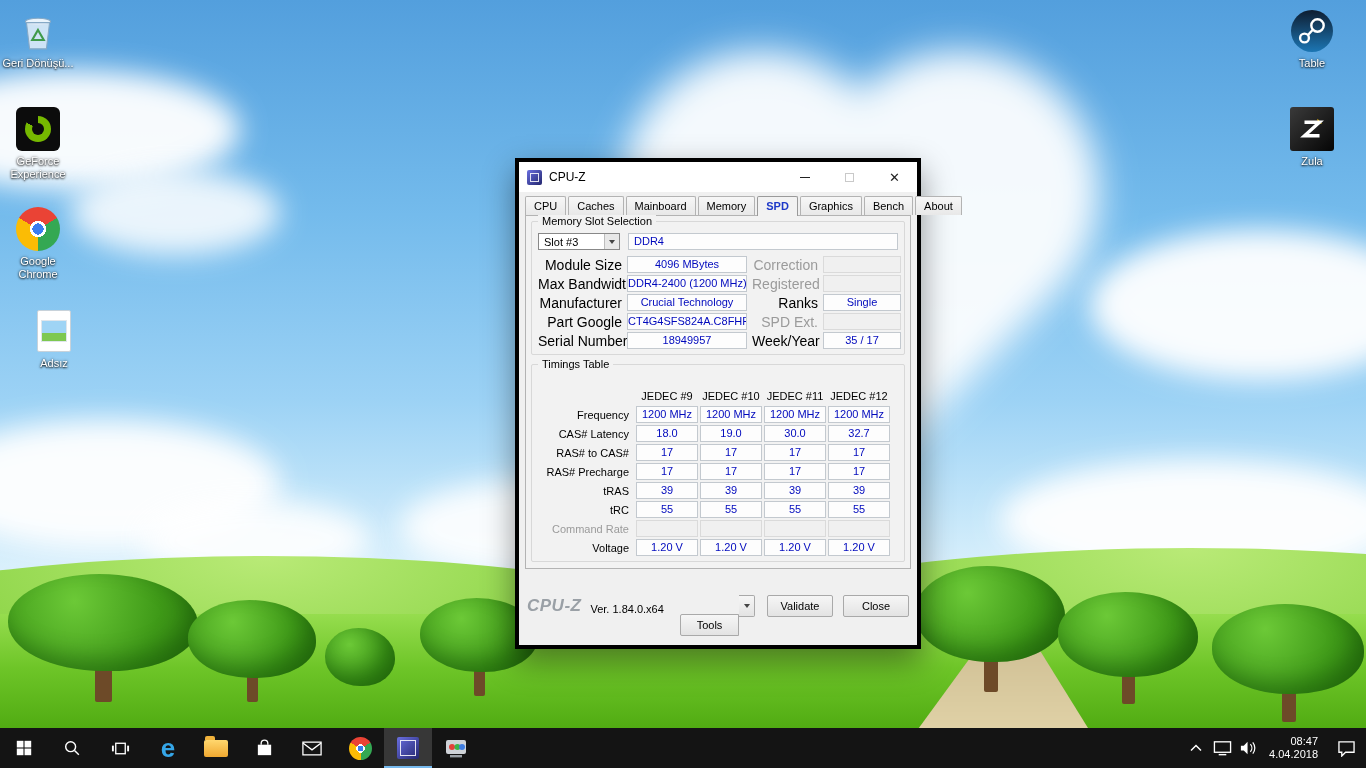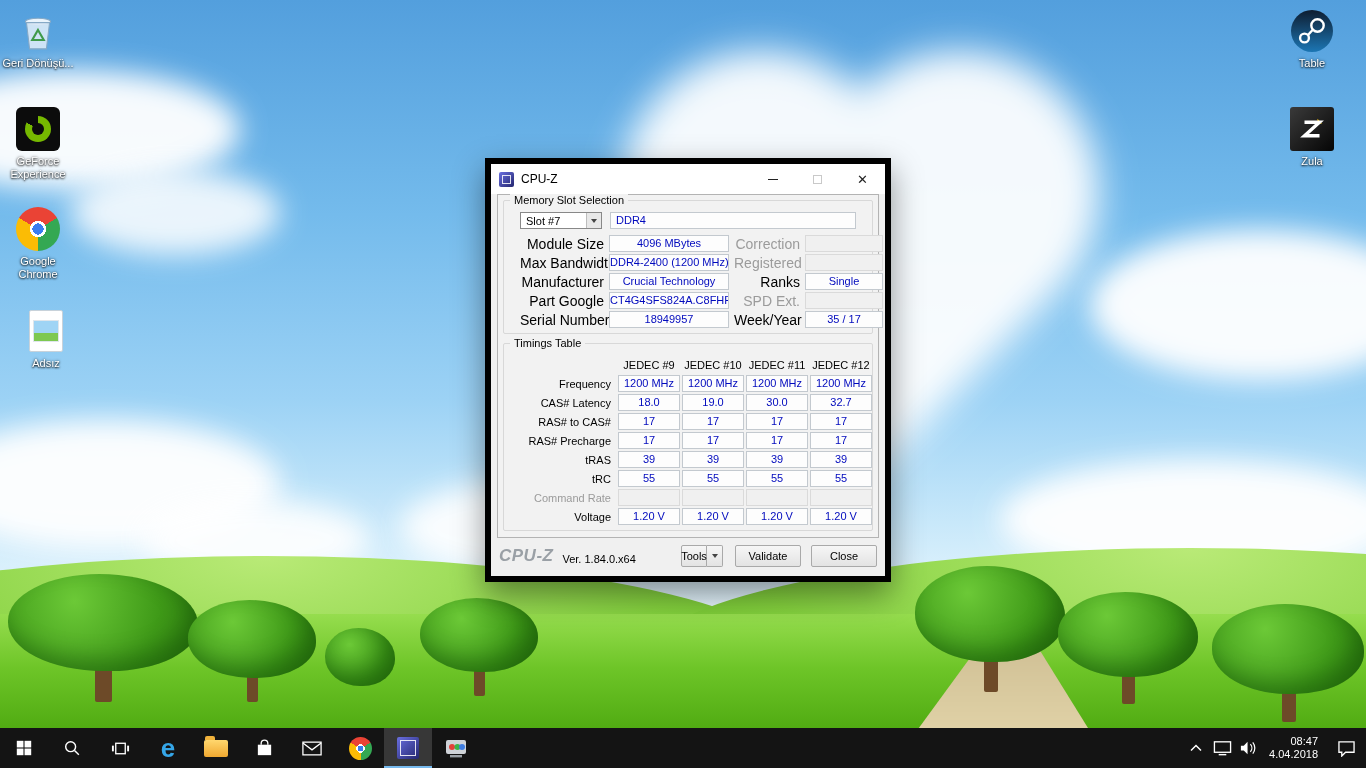--- a/index.html
+++ b/index.html
@@ -29,62 +29,62 @@
   .gfx .eye { width:26px; height:26px; border-radius:50%; background:conic-gradient(#76b900 0 300deg,#0c0c0c 300deg 360deg); position:relative; }
   .gfx .eye::after { content:""; position:absolute; inset:7px; background:#0c0c0c; border-radius:50%; }
   .chrome-ball { border-radius:50%; background:
       radial-gradient(circle at 50% 50%, #3a7df0 0 18%, #fff 18% 26%, rgba(0,0,0,0) 26%),
       conic-gradient(from -60deg,#ea4335 0 120deg,#34a853 120deg 240deg,#fbbc05 240deg 360deg); }
   .imgfile { width:34px; height:42px; background:#fff; border:1px solid #c8d2da; border-radius:2px; display:flex; align-items:center; justify-content:center; }
   .imgfile .thumb { width:26px; height:22px; background:linear-gradient(180deg,#9fd4f5 62%,#7ec850 62%); border:1px solid #dfe6ec; }
   .zula-ic { width:44px; height:44px; border-radius:3px; background:linear-gradient(135deg,#3a3a3a,#050505); display:flex; align-items:center; justify-content:center; position:relative; }
 
   
-  .cpuz { position:absolute; left:485px; top:158px; width:406px; background:#f0f0f0; border:6px solid #000000;
+  .cpuz { position:absolute; left:515px; top:158px; width:406px; background:#f0f0f0; border:4px solid #000000;
     box-shadow:0 12px 30px rgba(0,0,0,.42); z-index:20; font-size:11px; color:#000; }
   .titlebar { height:30px; background:#fff; display:flex; align-items:center; padding-left:8px; }
   .cpuz-ic { background:linear-gradient(135deg,#6a6fe0,#23266e); border-radius:2px; position:relative; }
   .cpuz-ic::after { content:""; position:absolute; inset:3px; border:1px solid rgba(255,255,255,.85); }
   .title-ic { width:15px; height:15px; }
   .title-text { margin-left:7px; font-size:12px; }
   .win-controls { margin-left:auto; display:flex; height:100%; }
   .wc { width:45px; height:100%; display:flex; align-items:center; justify-content:center; color:#222; }
   .minline { width:10px; height:1px; background:#222; display:block; }
   .maxbox { width:9px; height:9px; border:1px solid #c9c9c9; display:block; }
   .wc.close { font-size:13px; }
   .tabs { display:flex; padding:4px 0 0 6px; position:relative; z-index:2; }
   .tab { padding:3px 8px 3px; border:1px solid #b3b3b3; border-bottom:none; border-radius:2px 2px 0 0;
     background:linear-gradient(#f7f7f7,#e8e8e8); margin-right:2px; font-size:11px; cursor:default; }
   .tab.active { background:#f2f2f2; padding-bottom:4px; margin-bottom:-1px; color:#1d38c8; font-weight:bold; border-color:#9a9a9a; }
   .tabpage { margin:0 6px; border:1px solid #b3b3b3; background:#f2f2f2; padding:5px 5px 6px; }
-  .group { border:1px solid #d8d8d8; border-radius:2px; padding:9px 16px 5px; position:relative; }
+  .group { border:1px solid #d8d8d8; border-radius:2px; padding:9px 6px 5px; position:relative; }
   .group + .group { margin-top:9px; }
   .group-title { position:absolute; top:-7px; left:6px; background:#f2f2f2; padding:0 4px; font-size:11px; }
   .slotrow { display:flex; align-items:center; margin:2px 0 6px; }
   .select { width:82px; height:17px; border:1px solid #888; background:#fff; display:flex; align-items:center; padding-left:5px; cursor:default; }
   .select .sel-arrow { margin-left:auto; width:15px; height:15px; background:#e8e8e8; border-left:1px solid #bdbdbd; display:flex; align-items:center; justify-content:center; }
   .tri { width:0; height:0; border-left:3.5px solid transparent; border-right:3.5px solid transparent; border-top:4px solid #444; }
   .fld { height:17px; line-height:14px; background:#fdfdfd; border:1px solid #c3c9cf; color:#0009bd; text-align:center;
     white-space:nowrap; overflow:hidden; font-size:11px; }
   .fld.la { text-align:left; padding-left:5px; }
   .fld.dis { background:#f0f0f0; border-color:#dadada; }
   .ddr4 { flex:1; margin-left:8px; }
   .mgrid { display:grid; grid-template-columns:84px 120px 66px 78px; column-gap:5px; row-gap:2px; align-items:center; }
   .lbl { text-align:right; white-space:nowrap; font-size:14px; }
   .lbl.dis { color:#9b9b9b; }
-  .tgrid { display:grid; grid-template-columns:96px repeat(4,62px); column-gap:2px; row-gap:2px; align-items:center; margin-top:6px; }
+  .tgrid { display:grid; grid-template-columns:96px repeat(4,62px); column-gap:2px; row-gap:2px; align-items:center; margin-top:16px; }
   .th { text-align:center; font-size:11px; height:14px; }
   .tlbl { text-align:right; padding-right:5px; white-space:nowrap; font-size:11px; }
   .tlbl.dis { color:#9b9b9b; }
   .footer { display:flex; align-items:center; padding:7px 8px 9px; }
   .logo { font-size:17px; font-weight:bold; font-style:italic; color:#9aa0a6; letter-spacing:.5px; }
   .ver { font-size:11px; margin-left:9px;margin-top:6px; }
   .btn { height:22px; border:1px solid #a9a9a9; background:linear-gradient(#f6f6f6,#e3e3e3); font-size:11px;
     display:flex; align-items:center; justify-content:center; cursor:default; }
-  .tools { width:26px; margin-left:auto; border-radius:2px 0 0 2px; }
+  .tools { width:59px; margin-left:auto; border-radius:2px 0 0 2px;margin-top:38px; }
   .tools-arrow { width:16px; border-left:none; border-radius:0 2px 2px 0; }
   .validate { width:66px; margin-left:12px; border-radius:2px; }
   .closebtn { width:66px; margin-left:10px; border-radius:2px; }
 
   
   .taskbar { position:absolute; left:0; bottom:0; width:1366px; height:40px; background:#141414; display:flex; align-items:stretch; z-index:50; }
   .tb-btn { width:48px; display:flex; align-items:center; justify-content:center; cursor:default; }
   .tb-btn.active { background:rgba(255,255,255,.15); box-shadow:inset 0 -2px 0 #76b9ed; }
   .edge-e { font-size:26px; font-weight:bold; color:#35a6e8; line-height:26px; }
   .folder { width:24px; height:17px; background:linear-gradient(#ffd76e,#f0a830); border-radius:2px; position:relative; }
@@ -154,21 +154,21 @@
       </div>
     </div>
   <div class="dlabel">GeForce Experience</div>
 </div>
 <div class="dicon" style="left:0;top:206px;">
   <div class="glyph">
       <div class="chrome-ball" style="width:44px;height:44px;"></div>
     </div>
   <div class="dlabel">Google Chrome</div>
 </div>
-<div class="dicon" style="left:8px;top:308px;">
+<div class="dicon" style="left:16px;top:308px;">
   <div class="glyph">
       <div class="imgfile">
         <div class="thumb"></div>
       </div>
     </div>
   <div class="dlabel">Adsız</div>
 </div>
 <div class="dicon" style="left:1274px;top:8px;">
   <div class="glyph">
     <svg width="44" height="44" viewBox="0 0 44 44">
@@ -206,28 +206,38 @@
       <div class="wc">
           <span class="minline"></span>
         </div>
       <div class="wc">
           <span class="maxbox"></span>
         </div>
       <div class="wc close">✕</div>
     </div>
   </div>
 
+  <div class="tabs">
+    <div class="tab">CPU</div>
+    <div class="tab">Caches</div>
+    <div class="tab">Mainboard</div>
+    <div class="tab">Memory</div>
+    <div class="tab active">SPD</div>
+    <div class="tab">Graphics</div>
+    <div class="tab">Bench</div>
+    <div class="tab">About</div>
+  </div>
 
   <div class="tabpage">
 
     <div class="group">
       <span class="group-title">Memory Slot Selection</span>
       <div class="slotrow">
         <div class="select">
-          <span>Slot #7</span>
+          <span>Slot #3</span>
           <span class="sel-arrow">
               <span class="tri"></span>
             </span>
         </div>
         <div class="fld la ddr4">DDR4</div>
       </div>
       <div class="mgrid">
         <div class="lbl">Module Size</div>
         <div class="fld">4096 MBytes</div>
         <div class="lbl dis">Correction</div>

